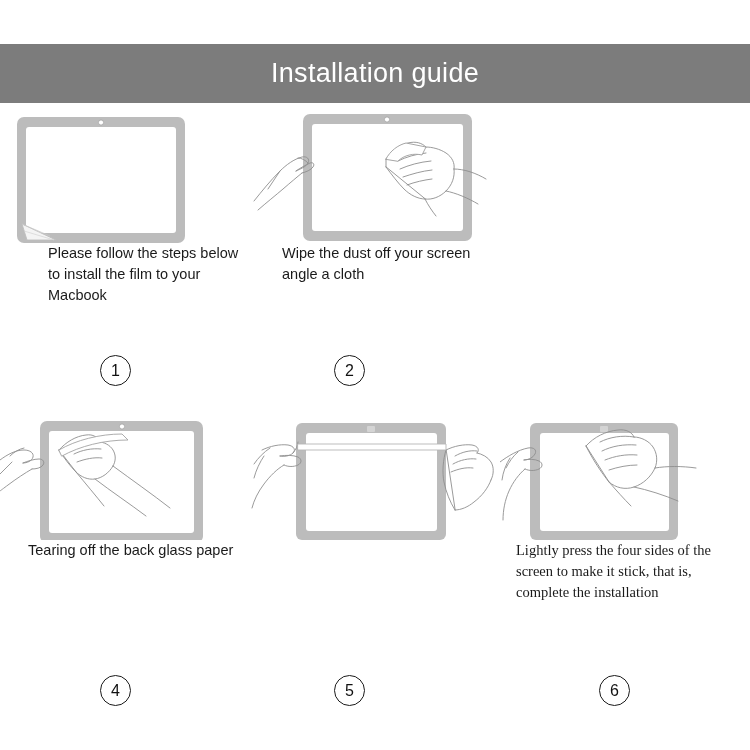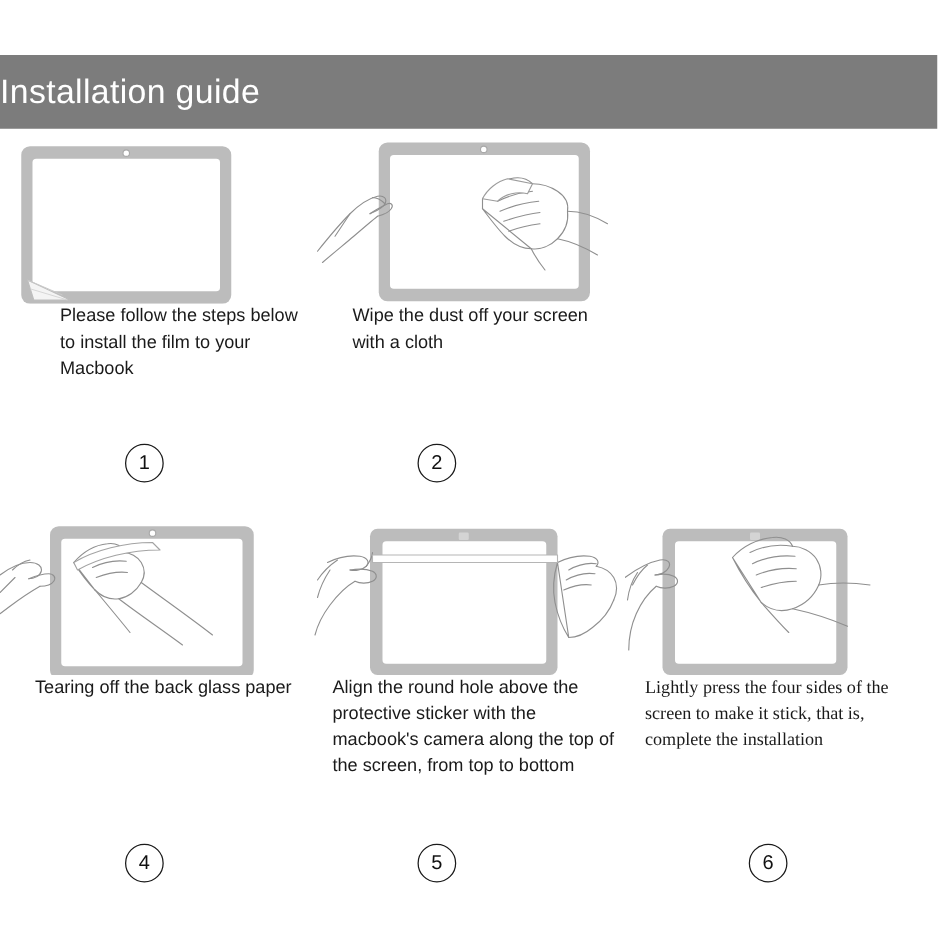--- a/index.html
+++ b/index.html
@@ -18,21 +18,21 @@
   
   .header-bar {
     position: absolute;
     left: 0;
     top: 44px;
     width: 750px;
     height: 59px;
     background: #7c7c7c;
     display: flex;
     align-items: center;
-    justify-content: flex-start;
+    justify-content: center;
   }
   .header-title {
     color: #ffffff;
     font-size: 27px;
     font-weight: 400;
     letter-spacing: 0.3px;
     line-height: 1;
   }
 
   
@@ -165,21 +165,21 @@
             <path d="M157 82 C165 79 174 77 182 76"></path>
 
             <path d="M136 56 C140 48 148 42 156 40 L176 44 L172 52 C164 50 154 52 148 58 Z" fill="#ffffff" stroke="#9c9c9c"></path>
 
             <path d="M204 66 C214 66 226 70 236 76"></path>
             <path d="M196 88 C206 90 218 95 228 101"></path>
             <path d="M175 96 C178 102 182 108 186 113"></path>
           </g>
         </svg>
       </div>
-      <div class="caption">Wipe the dust off your screen with a cloth</div>
+      <div class="caption">Wipe the dust off your screen angle a cloth</div>
       <div class="badge-wrap">
         <div class="step-badge">2</div>
       </div>
     </div>
 
 
   </div>
 
   <div class="row-2" style="display:flex;width:750px;">
 
@@ -239,21 +239,20 @@
             <path d="M241 76 C238 84 232 92 224 98 C218 103 211 106 205 106"></path>
             <path d="M205 106 C200 98 196 88 194 78 C192 68 193 56 196 46 Z"></path>
             <path d="M205 52 C212 48 220 46 227 47"></path>
             <path d="M203 60 C210 56 219 54 226 55"></path>
             <path d="M201 68 C208 65 216 63 223 64"></path>
 
             <path d="M48 40 L196 40 L196 46 L48 46 Z" fill="#ffffff" stroke="#b5b5b5"></path>
           </g>
         </svg>
       </div>
-      <div class="caption">Align the round hole above the protective sticker with the macbook's camera along the top of the screen, from top to bottom</div>
       <div class="badge-wrap">
         <div class="step-badge">5</div>
       </div>
     </div>
 
     <div class="step-cell cell-6">
       <div class="art-box">
         <svg width="250" height="136" viewBox="0 0 250 136">
           <rect x="30" y="19" width="148" height="117" rx="6" ry="6" fill="#bcbcbc"></rect>
           <rect x="40" y="29" width="129" height="98" rx="3" ry="3" fill="#ffffff"></rect>

